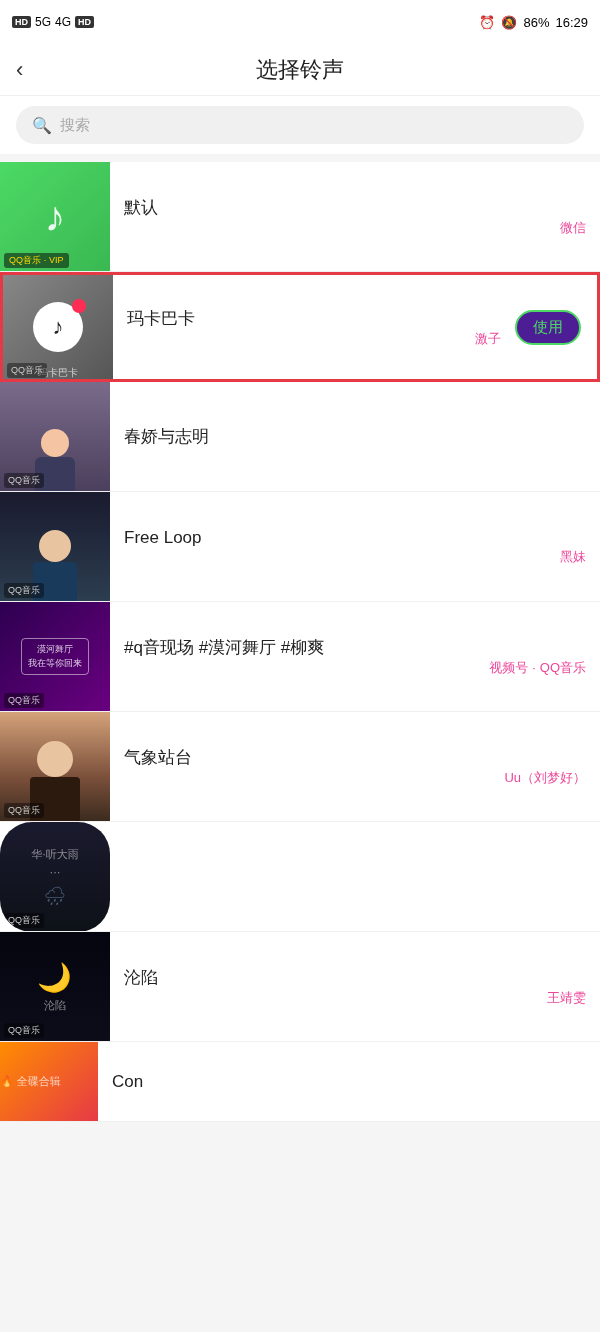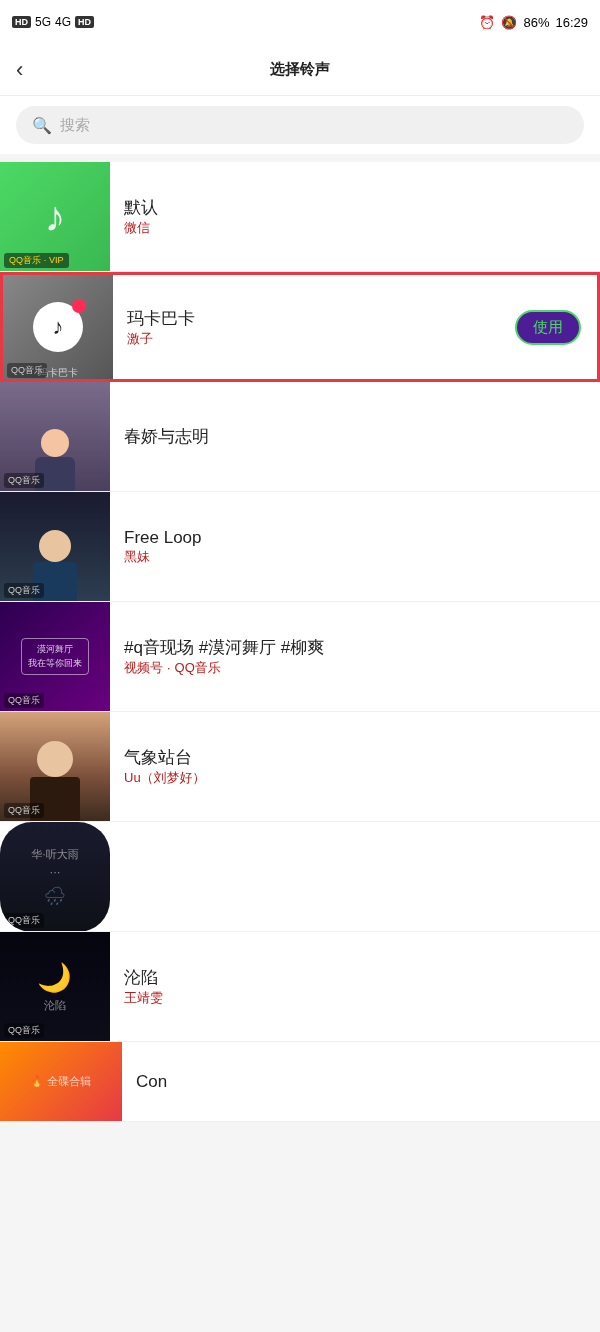--- a/index.html
+++ b/index.html
@@ -53,22 +53,22 @@
       border-bottom: 1px solid #eee;
     }
     .header-back {
       position: absolute;
       left: 16px;
       font-size: 22px;
       color: #333;
       cursor: pointer;
     }
     .header-title {
-      font-size: 15px;
-      font-weight: 700;
+      font-size: 22px;
+      font-weight: 400;
       color: #222;
     }
 
     
     .search-bar {
       background: #fff;
       padding: 10px 16px;
       margin-bottom: 0;
     }
     .search-input-wrap {
@@ -194,21 +194,22 @@
       flex-direction: column;
       gap: 0;
     }
     .item-title {
       font-size: 17px;
       font-weight: 500;
       color: #222;
     }
     .item-subtitle {
       font-size: 13px;
-      color: #b91c1c;
+      color: #ec4899;
+      text-align: right;
     }
 
     .use-btn {
       margin-right: 16px;
       background: #4c1d95;
       border: 2px solid #4cd964;
       color: #4cd964;
       border-radius: 20px;
       padding: 6px 16px;
       font-size: 15px;
@@ -404,21 +405,21 @@
       </div>
       <div class="qq-badge">QQ音乐</div>
     </div>
     <div class="item-info">
       <span class="item-title">沦陷</span>
       <span class="item-subtitle">王靖雯</span>
     </div>
   </div>
 
   <div class="list-item" style="height:80px;overflow:hidden;">
-    <div class="thumb" style="width:122px;height:80px;background:linear-gradient(135deg,#ff8c00,#e63946);flex-shrink:0;display:flex;align-items:center;justify-content:center;position:relative;">
+    <div class="thumb" style="width:98px;height:80px;background:linear-gradient(135deg,#ff8c00,#e63946);flex-shrink:0;display:flex;align-items:center;justify-content:flex-start;position:relative;">
       <div style="color:rgba(255,255,255,0.7);font-size:11px;text-align:center;">🔥 全碟合辑</div>
     </div>
     <div class="item-info">
       <span class="item-title">Con</span>
       <span class="item-subtitle"></span>
     </div>
   </div>
 
 </div>
 

